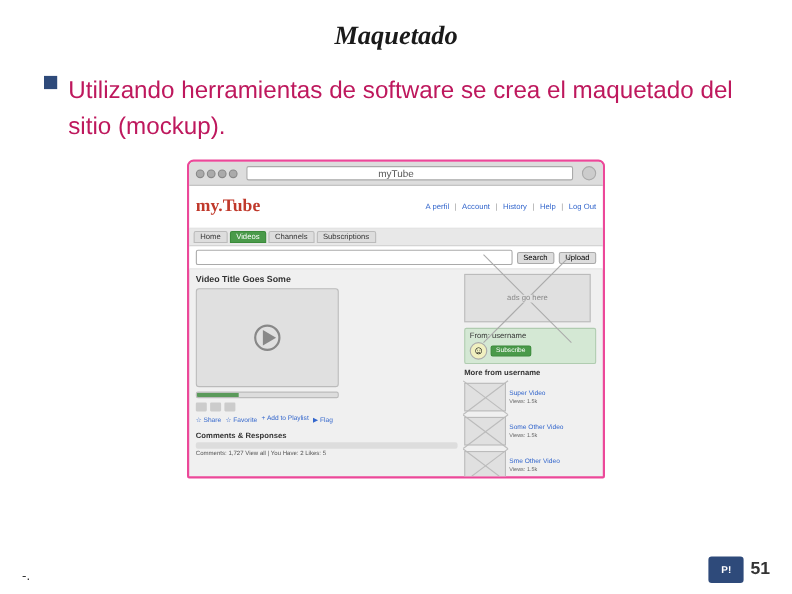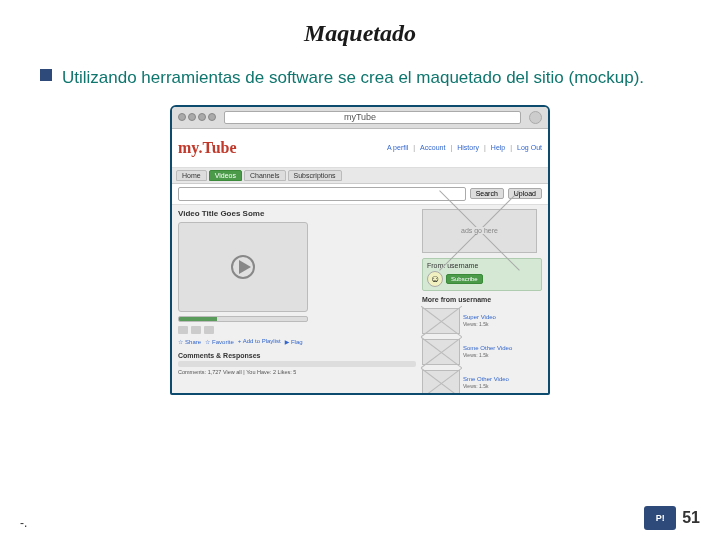--- a/index.html
+++ b/index.html
@@ -41,31 +41,31 @@
 
     .bullet-square {
       width: 12px;
       height: 12px;
       background: #2e4a7a;
       flex-shrink: 0;
       margin-top: 4px;
     }
 
     .bullet-text {
-      font-size: 17px;
-      color: #0f766e;
+      font-size: 22px;
+      color: #be185d;
       line-height: 1.5;
     }
 
     
     .browser-mockup {
       width: 380px;
       height: 290px;
       background: #f0f0f0;
-      border: 2px solid #0c4a6e;
+      border: 2px solid #ec4899;
       border-radius: 6px 6px 2px 2px;
       margin: 0 auto;
       overflow: hidden;
       position: relative;
     }
 
     .browser-titlebar {
       background: #ddd;
       height: 22px;
       display: flex;

